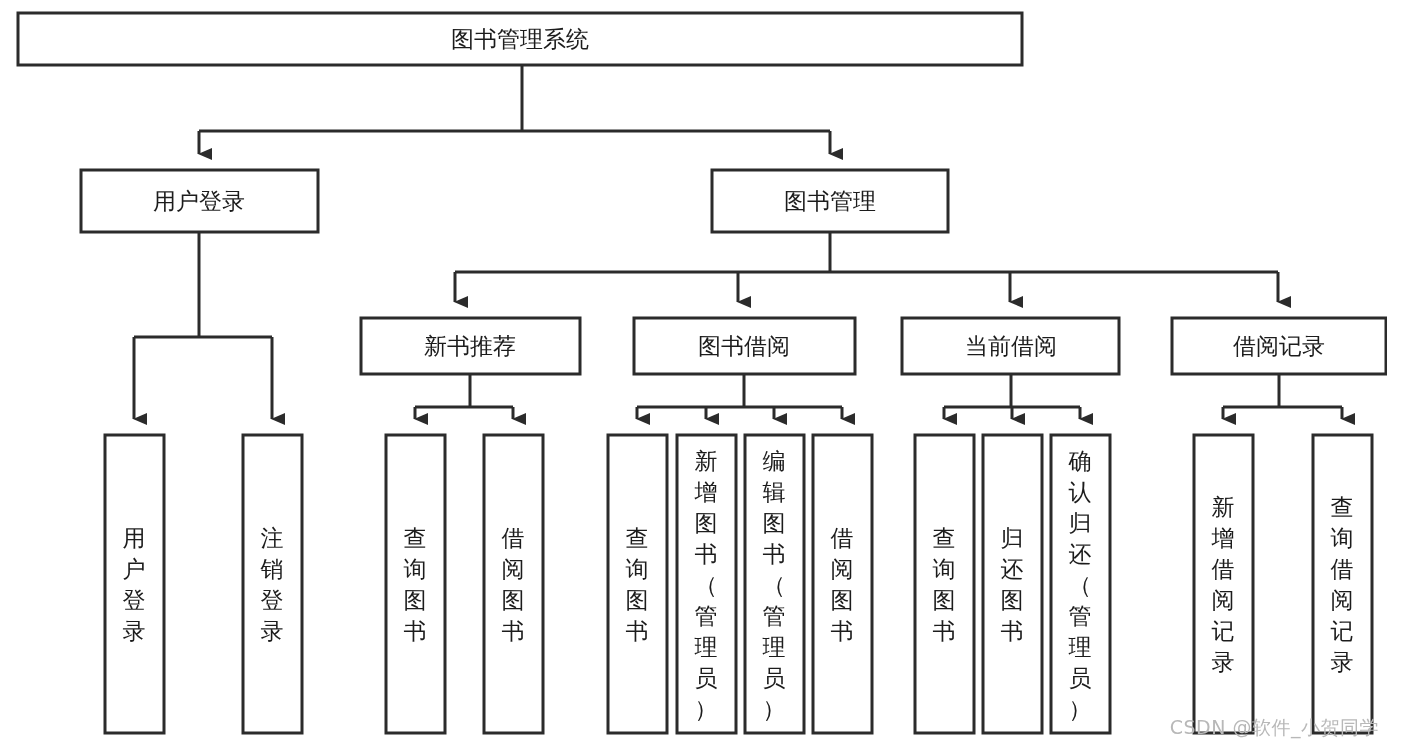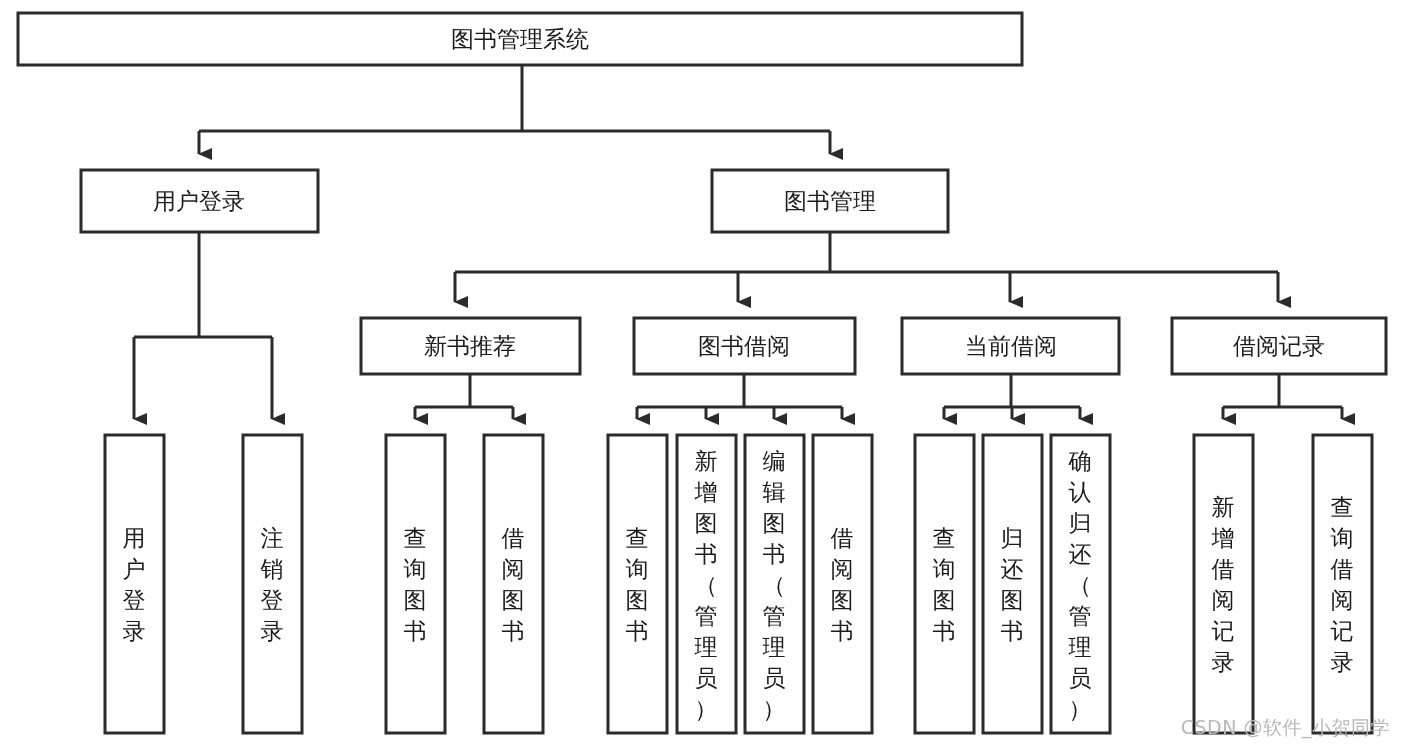--- a/index.html
+++ b/index.html
@@ -7,21 +7,20 @@
     padding: 0;
     background: #ffffff;
   }
   #page {
     position: relative;
     width: 1387px;
     height: 747px;
     background: #ffffff;
     font-family: "DejaVu Sans", "Liberation Sans", sans-serif;
     overflow: hidden;
-    padding-left: 11px;
   }
   #diagram-svg {
     position: absolute;
     left: 0;
     top: 0;
     width: 1405px;
     height: 747px;
   }
   .node-box {
     fill: #ffffff;

